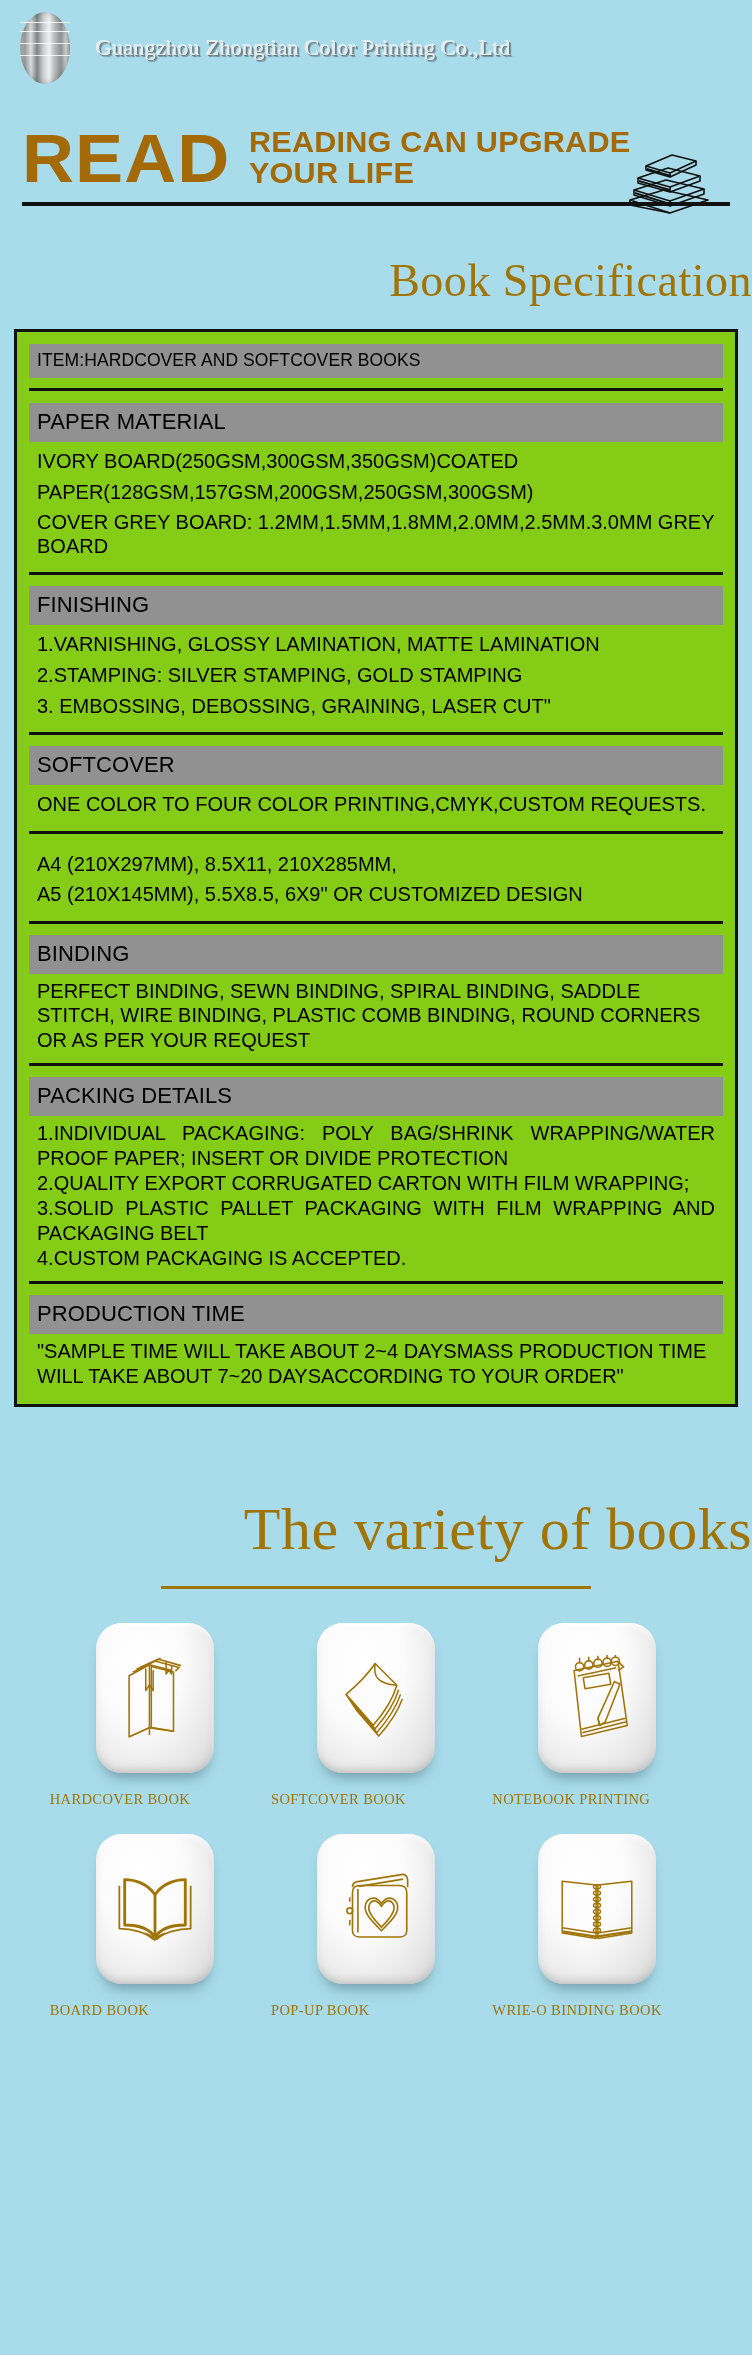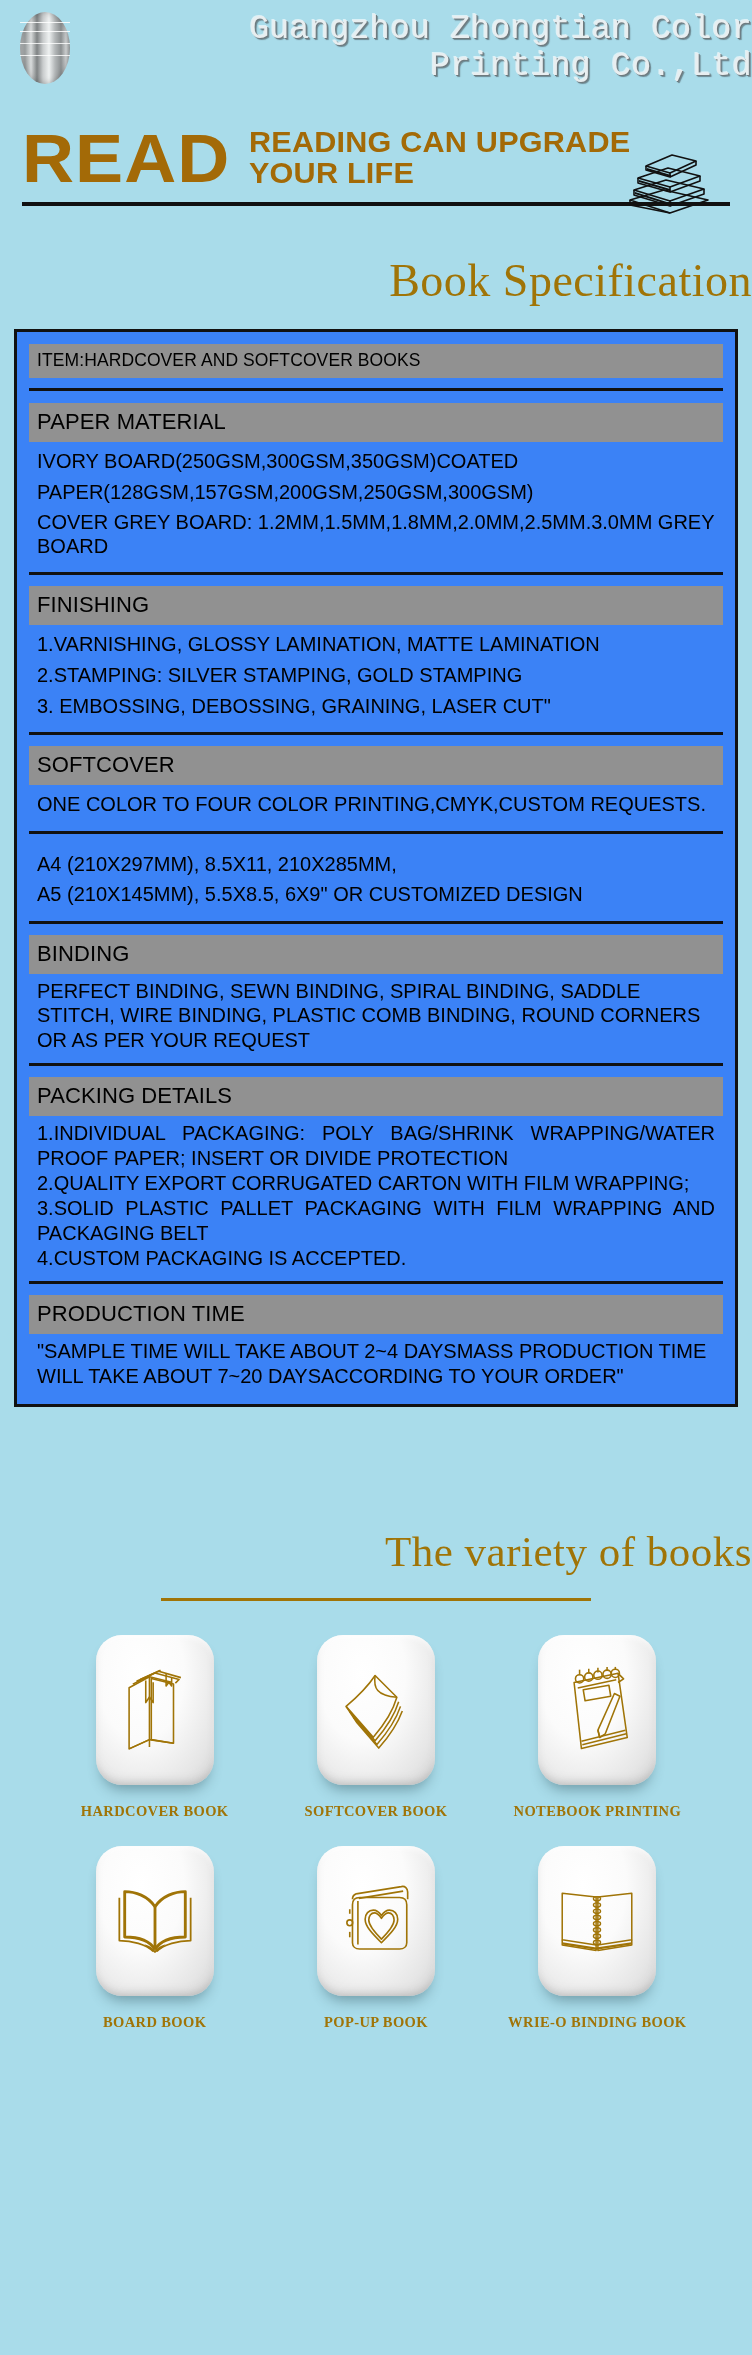--- a/index.html
+++ b/index.html
@@ -39,29 +39,29 @@
     content: "";
     position: absolute;
     left: 0; right: 0;
     height: 1px;
     background: rgba(255,255,255,.85);
   }
   .logo-mark::before { top: 26%; box-shadow: 0 12px 0 rgba(255,255,255,.8), 0 24px 0 rgba(255,255,255,.8); }
   .logo-mark::after  { top: 14%; }
   .company-name {
     margin-left: 26px;
-    font-size: 33px;
+    font-size: 22px;
     font-weight: 500;
     letter-spacing: .3px;
     color: #e8eef0;
     text-shadow:
       1px 1px 0 #6f7a7e,
       2px 2px 1px rgba(60,70,75,.55),
       -1px -1px 0 rgba(255,255,255,.6);
-    font-family: Liberation Mono, monospace;
+    font-family: Liberation Serif, serif;
     text-align: right;
   }
 
   
   .read-banner {
     position: relative;
     margin: 22px 22px 0 22px;
     height: 100px;
   }
   .read-row {
@@ -110,33 +110,33 @@
   
   .section-title {
     text-align: right;
     color: #a07407;
     font-family: "Liberation Serif", serif;
     font-size: 46px;
     font-weight: normal;
     letter-spacing: .5px;
   }
   .spec-title { margin-top: 36px; margin-bottom: 22px; }
-  .variety-title { margin-top: 120px; font-size: 43px; }
+  .variety-title { margin-top: 88px; font-size: 60px; }
   .variety-rule {
     width: 430px;
     height: 3px;
     background: #a07407;
     margin: 22px auto 0 auto;
   }
 
   
   .spec-box {
     margin: 0 14px;
     border: 3px solid #111;
-    background: #3b82f6;
+    background: #84cc16;
     padding: 12px 12px 14px 12px;
   }
   .spec-head {
     background: #919191;
     color: #000;
     font-size: 22px;
     padding: 6px 8px 7px 8px;
     letter-spacing: .1px;
     white-space: nowrap;
   }
@@ -161,22 +161,20 @@
   
   .variety-grid {
     margin: 34px 44px 0 44px;
     display: grid;
     grid-template-columns: repeat(3, 1fr);
     row-gap: 26px;
     justify-items: center;
   }
   .variety-cell {
     width: 210px;
-    text-align: center;
-    font-weight: bold;
   }
   .tile {
     width: 118px;
     height: 150px;
     margin: 0 auto;
     border-radius: 26px;
     background: radial-gradient(ellipse at 38% 26%, #ffffff 0%, #fbfbfb 42%, #e6e6e6 78%, #d4d4d4 100%);
     box-shadow:
       0 10px 14px -6px rgba(40,70,80,.45),
       inset 0 -6px 10px -4px rgba(150,150,150,.55),

